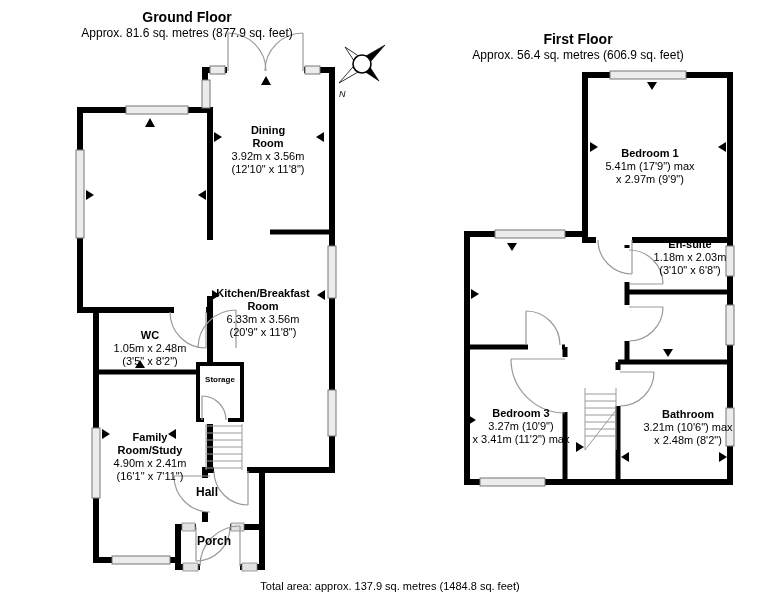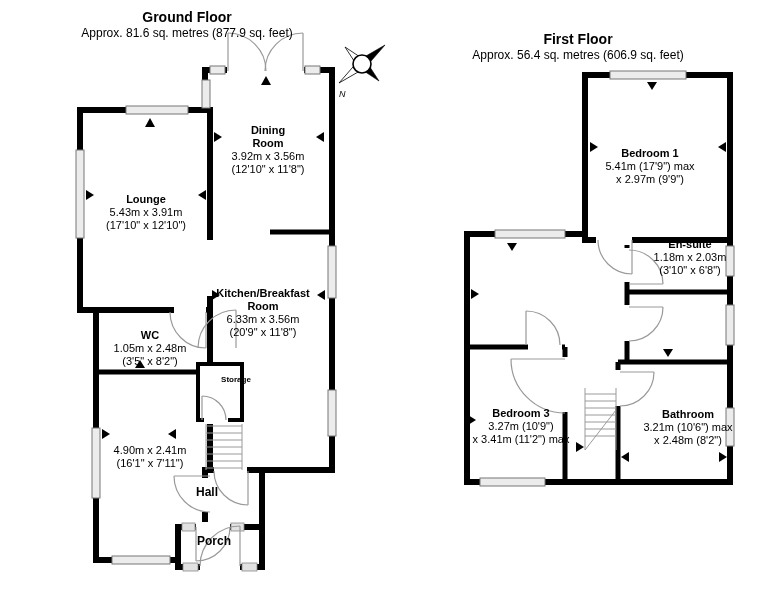--- a/index.html
+++ b/index.html
@@ -202,39 +202,35 @@
   <div class="floor-title" style="left:187px;top:9px">Ground Floor</div>
   <div class="floor-area" style="left:187px;top:26px">Approx. 81.6 sq. metres (877.9 sq. feet)</div>
   <div class="floor-title" style="left:578px;top:31px">First Floor</div>
   <div class="floor-area" style="left:578px;top:48px">Approx. 56.4 sq. metres (606.9 sq. feet)</div>
 
   <div class="lbl" style="left:268px;top:150px">
     <span class="nm nm-narrow">Dining Room</span>
     <span class="d">3.92m x 3.56m</span>
     <span class="d">(12'10" x 11'8")</span>
   </div>
-  <div class="lbl" style="left:146px;top:212px">
-    <span class="nm">Lounge</span>
-    <span class="d">5.43m x 3.91m</span>
-    <span class="d">(17'10" x 12'10")</span>
-  </div>
   <div class="lbl" style="left:263px;top:313px">
     <span class="nm nm-mid">Kitchen/Breakfast Room</span>
     <span class="d">6.33m x 3.56m</span>
     <span class="d">(20'9" x 11'8")</span>
   </div>
   <div class="lbl" style="left:150px;top:348px">
     <span class="nm">WC</span>
     <span class="d">1.05m x 2.48m</span>
     <span class="d">(3'5" x 8'2")</span>
   </div>
-  <div class="lbl" style="left:236px;top:380px">
+  <div class="lbl" style="left:220px;top:380px">
     <span class="nm nm-sm">Storage</span>
   </div>
   <div class="lbl" style="left:150px;top:457px">
+    <span class="nm nm-fam">Family Room/Study</span>
     <span class="d">4.90m x 2.41m</span>
     <span class="d">(16'1" x 7'11")</span>
   </div>
   <div class="lbl" style="left:207px;top:492px">
     <span class="nm nm-big">Hall</span>
   </div>
   <div class="lbl" style="left:214px;top:541px">
     <span class="nm nm-big">Porch</span>
   </div>
 
@@ -252,13 +248,14 @@
     <span class="nm">Bedroom 3</span>
     <span class="d">3.27m (10'9")</span>
     <span class="d">x 3.41m (11'2") max</span>
   </div>
   <div class="lbl" style="left:688px;top:427px">
     <span class="nm">Bathroom</span>
     <span class="d">3.21m (10'6") max</span>
     <span class="d">x 2.48m (8'2")</span>
   </div>
 
+  <div class="footer-note" style="left:390px;top:580px">Total area: approx. 137.9 sq. metres (1484.8 sq. feet)</div>
 </div>
 
 </body></html>

